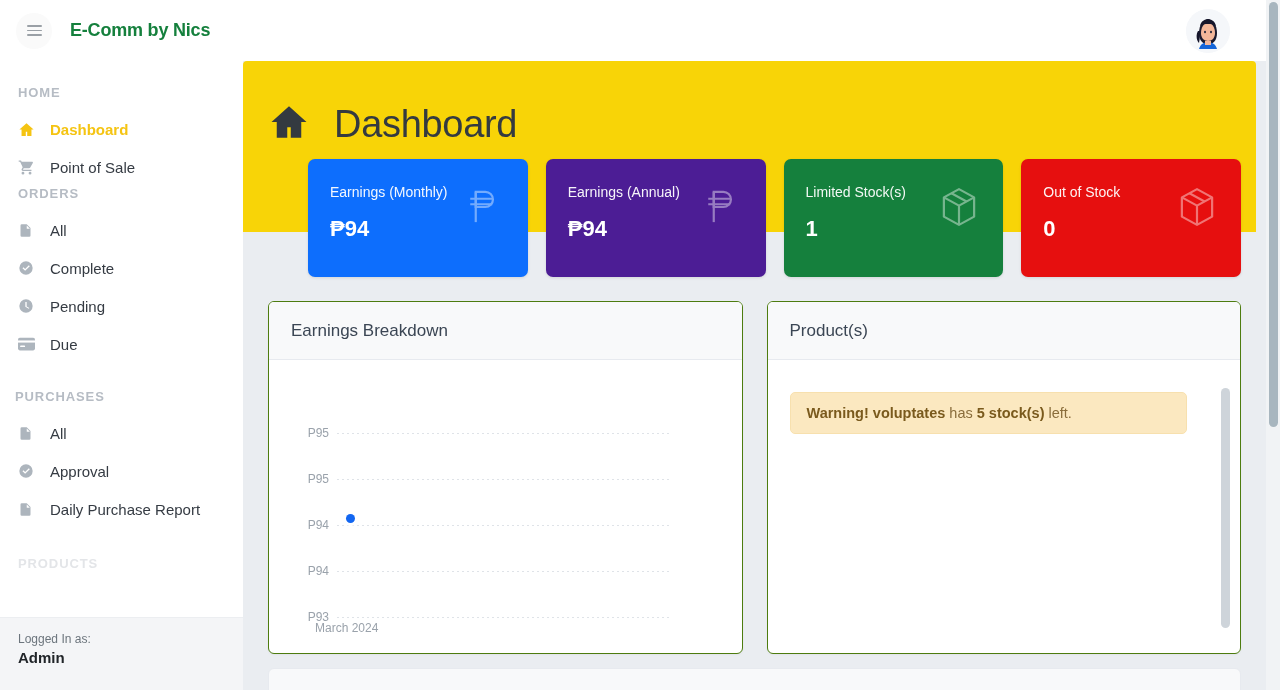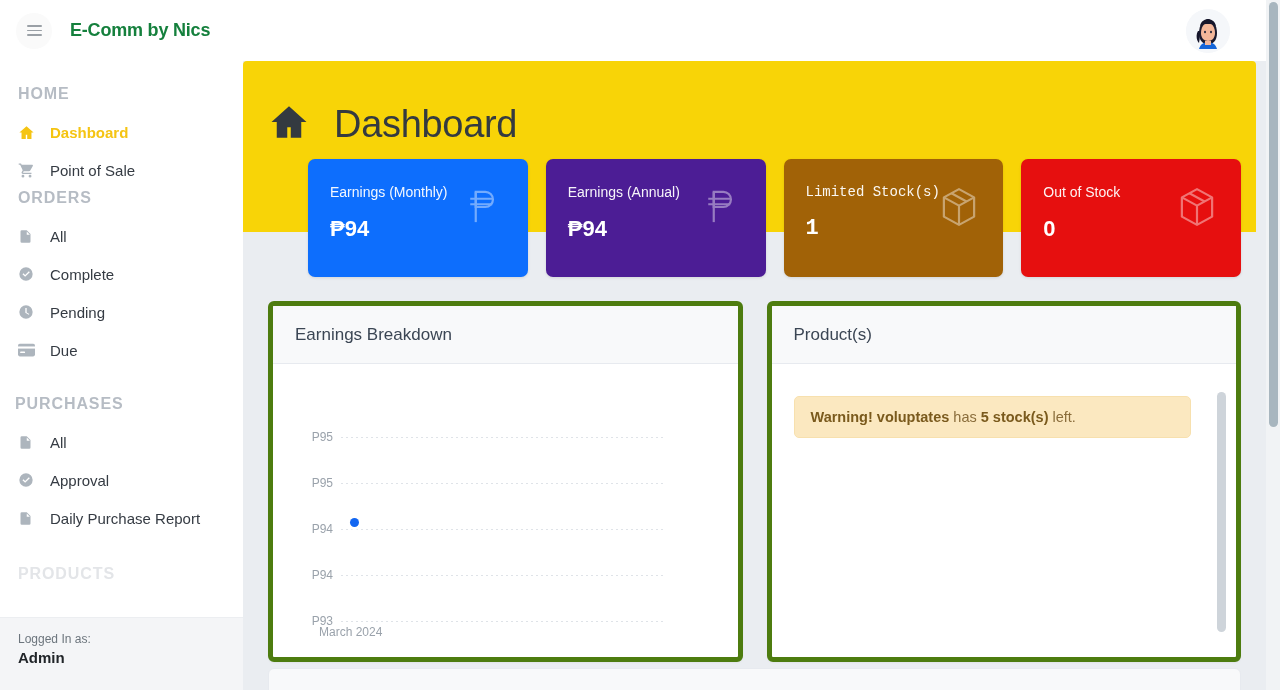--- a/index.html
+++ b/index.html
@@ -54,21 +54,21 @@
     width: 243px; height: 629px;
     background: #ffffff;
     z-index: 20;
   }
   .sidebar-scroll {
     position: absolute; top: 0; left: 0;
     width: 243px; height: 556px;
     overflow: hidden;
   }
   .nav-section-label {
-    font-size: 16px; font-weight: bold; color: #b6bcc4;
+    font-size: 13px; font-weight: bold; color: #b6bcc4;
     letter-spacing: 0.9px; padding: 0 0 0 18px;
   }
   .nav-item {
     display: flex; align-items: center;
     height: 38px; padding-left: 18px;
     cursor: pointer; text-decoration: none;
   }
   .nav-icon {
     width: 26px; display: flex; align-items: center;
     justify-content: flex-start; flex: none;
@@ -120,39 +120,39 @@
     flex: 1; height: 118px;
     border-radius: 7px;
     padding: 23px 20px 0 22px;
     position: relative;
     color: #ffffff;
     box-shadow: 0 1px 3px rgba(0,0,0,0.10);
     cursor: pointer;
   }
   .stat-card.blue   { background: #0d6efd; }
   .stat-card.green  { background: #4c1d95; }
-  .stat-card.orange { background: #a16207; font-family: Liberation Mono, monospace; }
+  .stat-card.orange { background: #15803d; }
   .stat-card.red    { background: #e60f0f; }
   .stat-label { font-size: 14px; line-height: 20px; opacity: 0.95; max-width: 140px; }
   .stat-value { font-size: 22px; font-weight: bold; margin-top: 14px; }
   .stat-icon {
     position: absolute; right: 22px; top: 26px;
     opacity: 0.42;
   }
 
   
   .panel-row {
     position: absolute; top: 240px; left: 25px;
     width: 973px;
     display: flex; gap: 24px;
   }
   .panel {
     flex: 1;
     background: #ffffff;
-    border: 5px solid #4d7c0f;
+    border: 1px solid #4d7c0f;
     border-radius: 6px;
     box-shadow: 0 1px 2px rgba(0,0,0,0.04);
     overflow: hidden;
   }
   .panel-head {
     height: 58px;
     background: #f8f9fa;
     border-bottom: 1px solid #e7eaef;
     display: flex; align-items: center;
     padding-left: 22px;

